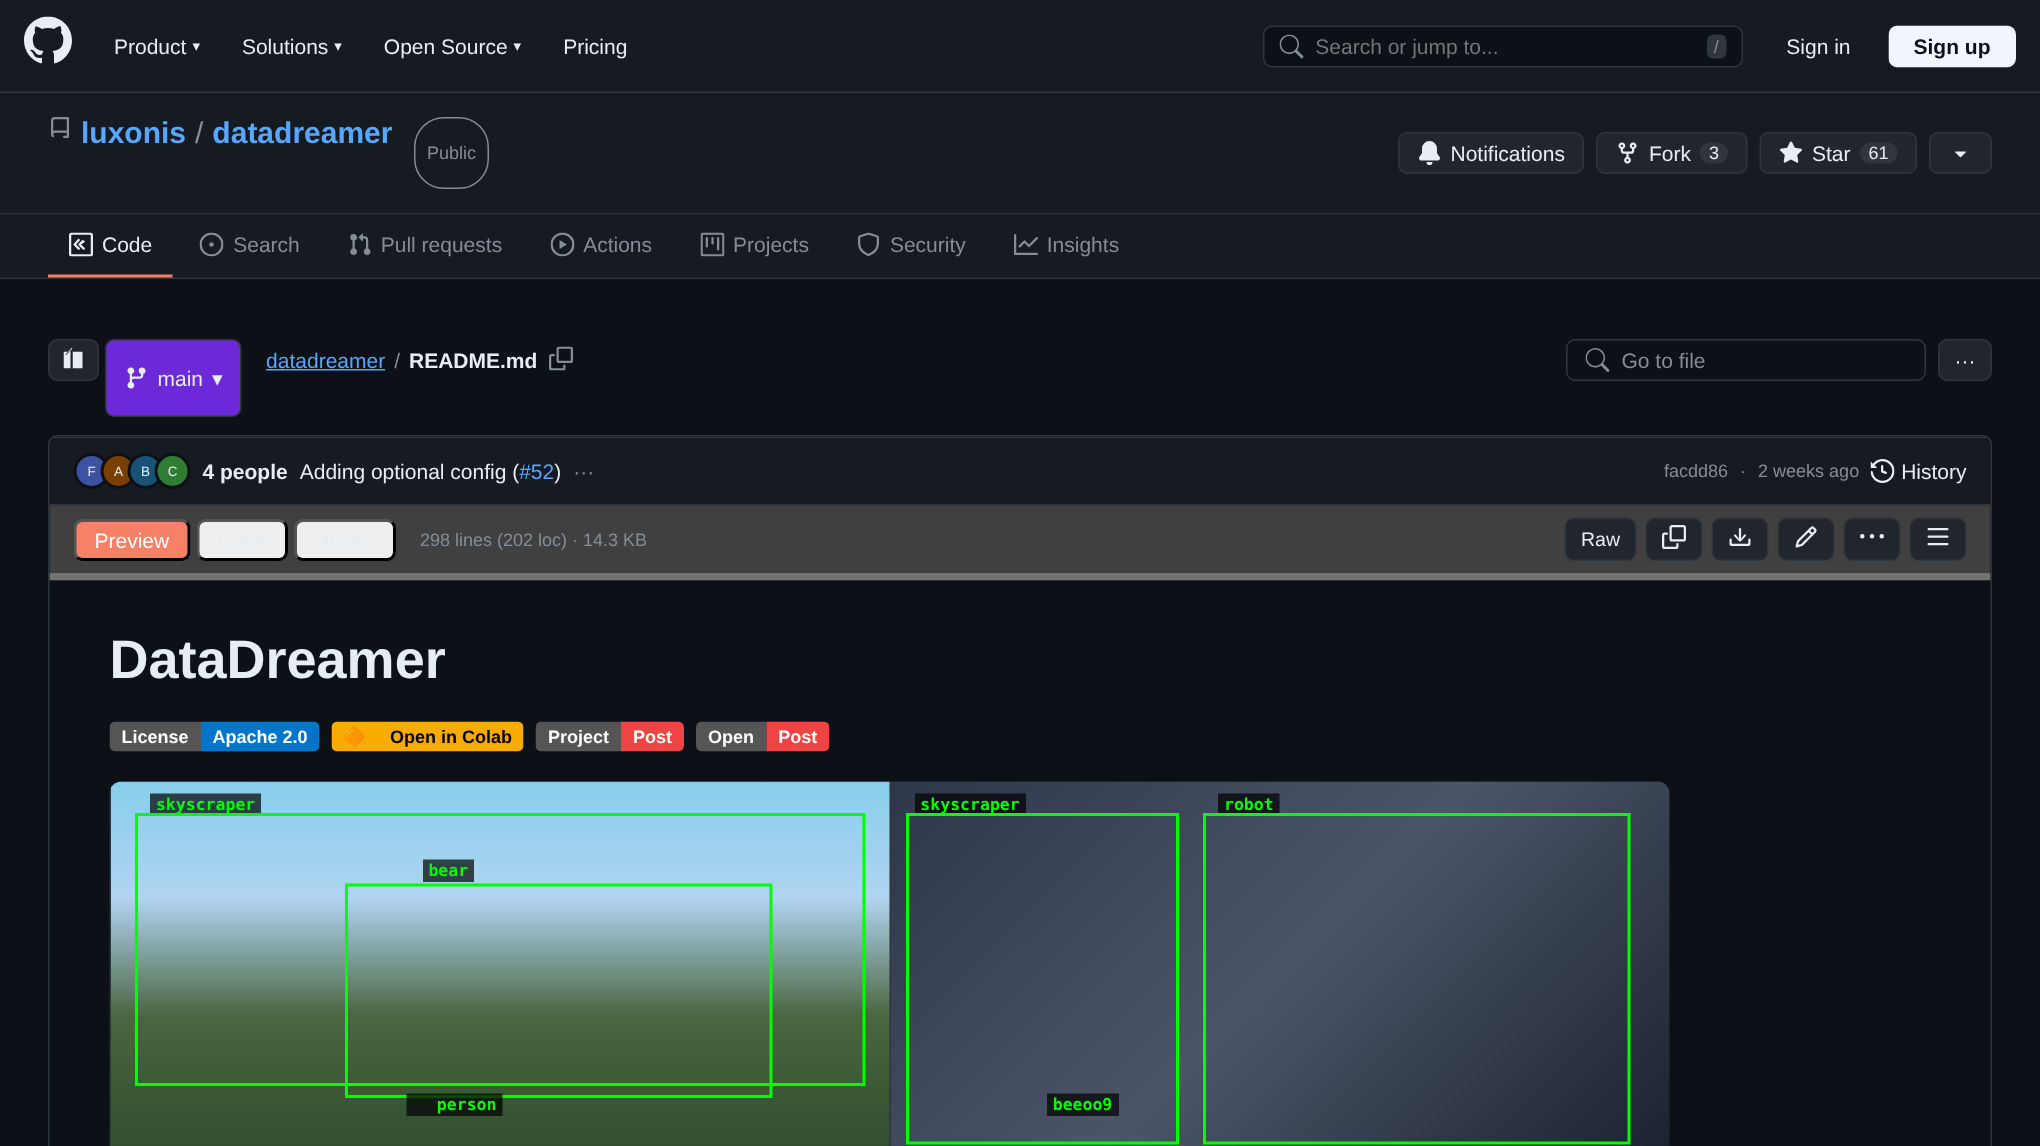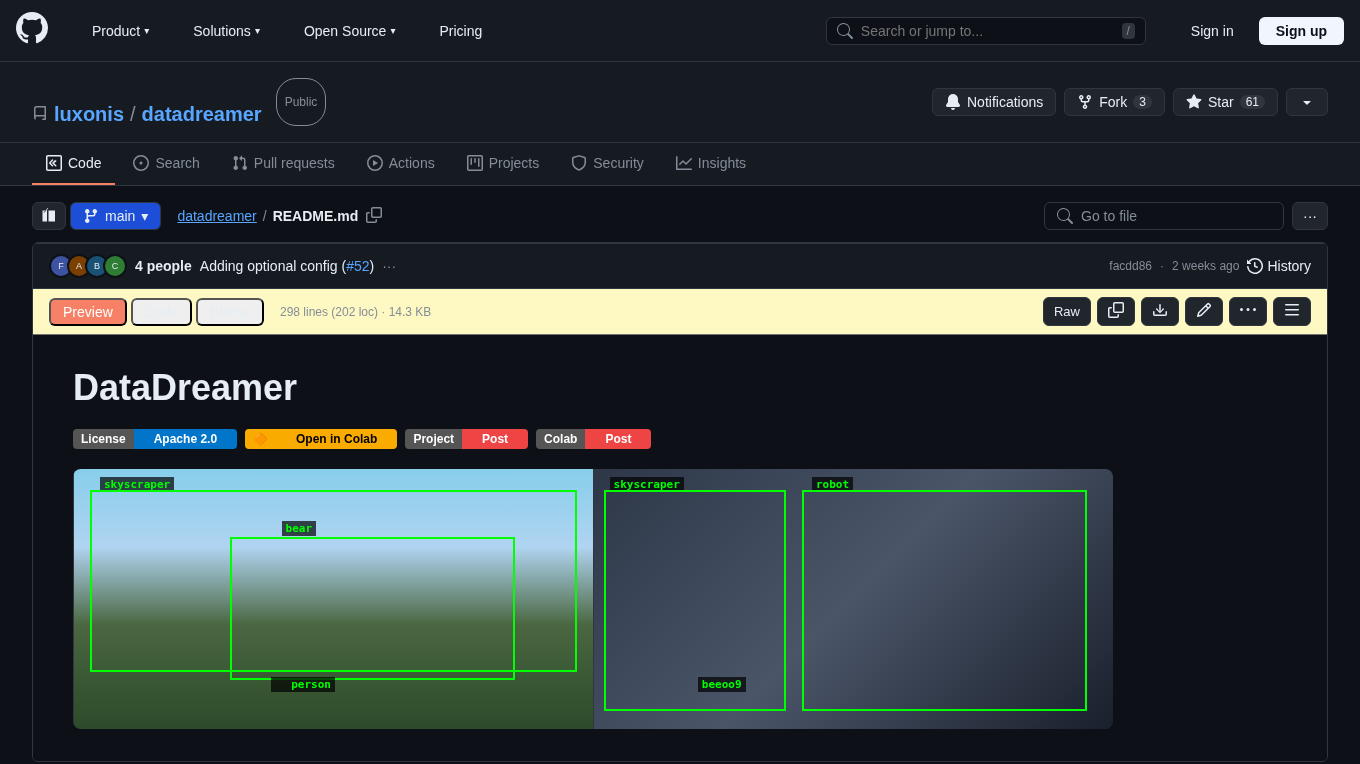--- a/index.html
+++ b/index.html
@@ -6,21 +6,21 @@
     body { font-family: -apple-system, BlinkMacSystemFont, "Segoe UI", Helvetica, Arial, sans-serif; font-size: 14px; background: #0d1117; color: #e6edf3; }
 
     
     .top-nav {
       background: #161b22;
       border-bottom: 1px solid #30363d;
       display: flex;
       align-items: center;
       padding: 0 16px;
       height: 62px;
-      gap: 28px;
+      gap: 12px;
     }
     .top-nav .logo { color: #e6edf3; font-size: 24px; margin-right: 8px; cursor: pointer; }
     .top-nav .nav-item {
       display: flex; align-items: center; gap: 4px;
       color: #e6edf3; font-size: 14px; font-weight: 500;
       cursor: pointer; padding: 4px 8px; border-radius: 6px;
       white-space: nowrap;
     }
     .top-nav .nav-item .chevron { font-size: 10px; }
     .top-nav .search-bar {
@@ -52,21 +52,21 @@
 
     
     .repo-header {
       background: #161b22;
       border-bottom: 1px solid #30363d;
       padding: 16px 32px;
       display: flex;
       align-items: center;
       justify-content: space-between;
     }
-    .repo-breadcrumb { display: flex; align-items: flex-end; gap: 6px; font-size: 20px; }
+    .repo-breadcrumb { display: flex; align-items: flex-start; gap: 6px; font-size: 20px; }
     .repo-breadcrumb a { color: #58a6ff; text-decoration: none; font-weight: 600; }
     .repo-breadcrumb .sep { color: #848d97; font-weight: 300; }
     .repo-breadcrumb .repo-name { color: #58a6ff; font-weight: 700; }
     .public-badge {
       background: transparent; border: 1px solid #848d97;
       color: #848d97; padding: 16px 8px; border-radius: 20px;
       font-size: 12px; margin-left: 8px;
     }
     .repo-actions { display: flex; gap: 8px; margin-left: 40px; }
     .repo-action-btn {
@@ -104,23 +104,23 @@
       padding: 16px 32px;
     }
 
     
     .file-toolbar {
       display: flex; align-items: center; justify-content: space-between;
       margin-bottom: 12px;
     }
     .branch-selector {
       display: flex; align-items: center; gap: 6px;
-      background: #1d4ed8; border: 1px solid #30363d;
-      color: #e6edf3; padding: 5px 12px; border-radius: 6px;
-      cursor: pointer; font-size: 14px; font-weight: 500;
+      background: #6d28d9; border: 1px solid #30363d;
+      color: #e6edf3; padding: 17px 12px; border-radius: 6px;
+      cursor: pointer; font-size: 14px; font-weight: 500; margin-top: 24px;
     }
     .breadcrumb-path {
       display: flex; align-items: center; gap: 6px;
       font-size: 14px; margin-left: 12px;
     }
     .breadcrumb-path .path-item { color: #58a6ff; cursor: pointer; }
     .breadcrumb-path .path-sep { color: #848d97; }
     .breadcrumb-path .path-current { color: #e6edf3; font-weight: 600; }
     .copy-icon-btn {
       background: transparent; border: none; cursor: pointer;
@@ -164,22 +164,22 @@
     .commit-message { color: #e6edf3; font-size: 14px; }
     .commit-link { color: #58a6ff; text-decoration: none; }
     .commit-dots { color: #848d97; cursor: pointer; }
     .contributors-right { display: flex; align-items: center; gap: 8px; color: #848d97; font-size: 12px; justify-content: space-between; }
     .history-btn {
       display: flex; align-items: center; gap: 4px;
       color: #e6edf3; background: transparent; border: none;
       cursor: pointer; font-size: 14px; text-decoration: none;
     }
     .file-view-header {
-      background: #fef9c3;
-      border-bottom: 1px solid #737373;
+      background: #404040;
+      border-bottom: 5px solid #737373;
       display: flex; align-items: center; justify-content: space-between;
       padding: 8px 16px;
     }
     .file-view-tabs { display: flex; gap: 4px; }
     .file-view-tab {
       padding: 4px 12px; border-radius: 6px;
       cursor: pointer; font-size: 14px; font-weight: 500;
       color: #e6edf3;
     }
     .file-view-tab.active { background: #f78166; color: #fff; }
@@ -204,21 +204,21 @@
     .badges { display: flex; gap: 8px; flex-wrap: wrap; margin-bottom: 20px; }
     .badge {
       display: flex; border-radius: 4px; overflow: hidden;
       font-size: 12px; font-weight: 600;
     }
     .badge-left {
       background: #555; color: #fff;
       padding: 3px 8px;
     }
     .badge-right {
-      padding: 3px 20px;
+      padding: 3px 8px;
     }
     .badge-blue { background: #0075ca; color: #fff; }
     .badge-blog { background: #555; color: #fff; }
     .badge-post { background: #e44; color: #fff; }
     .badge-video { background: #e44; color: #fff; }
 
     .readme-image {
       width: 100%; max-width: 1040px;
       height: 260px;
       background: #1c2128;
@@ -528,21 +528,21 @@
           <span class="badge-left" style="background:#f9ab00; color:#000;">🔶</span>
           <span class="badge-right" style="background:#f9ab00; color:#000;">Open in Colab</span>
         </div>
 
         <div class="badge">
           <span class="badge-left">Project</span>
           <span class="badge-right badge-video">Post</span>
         </div>
 
         <div class="badge">
-          <span class="badge-left badge-blog">Colab</span>
+          <span class="badge-left badge-blog">Open</span>
           <span class="badge-right badge-post">Post</span>
         </div>
       </div>
 
       <div class="readme-image">
         <div class="detection-img">
 
 
           <div class="panel-divider"></div>
 

